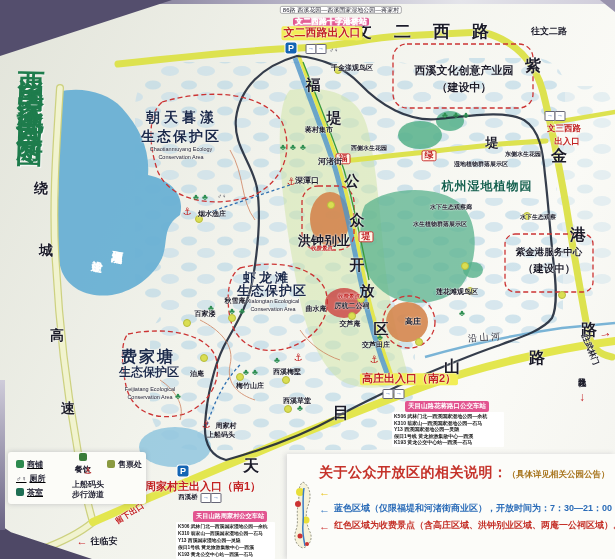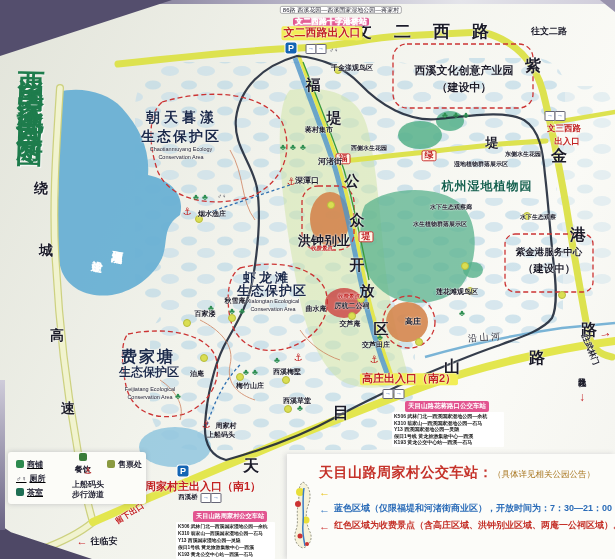--- a/index.html
+++ b/index.html
@@ -47,21 +47,21 @@
   #stationA{left:392px;top:394px;width:112px;}
   #stationA .bus-badge{font-size:6.5px;margin-left:13px;}
   #stationA .bus-line{font-size:5px;line-height:6.6px;}
   #stationB{left:176px;top:504px;width:99px;}
   #stationB .bus-badge{font-size:6.2px;margin-left:17px;}
   #stationB .bus-line{font-size:4.8px;line-height:7px;}
   .notice{position:absolute;left:287px;top:454px;width:328px;height:105px;z-index:9;
     background:#fcfcf9;box-shadow:-2px 0 5px rgba(90,90,110,.2);
     padding:9px 4px 4px 32px;box-sizing:border-box;}
   .notice-title{font-size:14px;font-weight:700;color:#c5322a;letter-spacing:.5px;white-space:nowrap;}
-  .notice-note{font-size:8.5px;color:#a8761f;font-weight:400;}
+  .notice-note{font-size:8.5px;color:#a8761f;font-weight:700;}
   .n-bullet{display:flex;align-items:center;gap:4px;margin-top:4px;font-size:9px;font-weight:700;white-space:nowrap;}
   .n-arrow{font-size:11px;font-weight:700;}
   .minimap{position:absolute;left:3px;top:25px;width:26px;height:72px;}
   .corner-tl{position:absolute;left:0;top:0;width:172px;height:56px;background:#544e6d;
     clip-path:polygon(0 0,100% 0,0 100%);z-index:12;}
   .edge-top{position:absolute;left:0;top:0;width:615px;height:4px;z-index:12;
     background:linear-gradient(90deg,#544e6d,#aaa6bc 40%,#e4e4ea 75%,#cfccda);}
   .corner-tr{position:absolute;right:0;top:0;width:15px;height:12px;background:#9a94ae;
     clip-path:polygon(100% 0,0 0,100% 100%);z-index:12;}
   .corner-bl{position:absolute;left:0;bottom:0;width:92px;height:34px;background:#4e4866;
@@ -352,21 +352,21 @@
     <svg class="minimap" viewBox="0 0 26 70">
       <path d="M13,2 C20,6 22,16 18,26 C15,34 16,44 20,52 C23,58 20,66 13,68 C6,66 3,58 6,50 C9,42 6,34 8,26 C10,16 7,6 13,2 Z" fill="#f6f2da" stroke="#998" stroke-width="1" stroke-dasharray="2 1.5"></path>
       <circle cx="10" cy="12" r="4" fill="#e8df3a"></circle>
       <circle cx="16" cy="40" r="3.5" fill="#e8df3a"></circle>
       <path d="M14,8 C12,20 14,32 13,44 C12,52 14,60 15,66" fill="none" stroke="#3b7cc4" stroke-width="1.5"></path>
       <circle cx="8" cy="24" r="3" fill="#cc3333"></circle>
       <circle cx="10" cy="56" r="2.5" fill="#cc3333"></circle>
       <circle cx="17" cy="64" r="2" fill="#cc3333"></circle>
     </svg>
     <div>
-      <span class="notice-title">天目山路周家村公交车站：</span><span class="notice-note">（具体详见相关公园公告）</span>
+      <span class="notice-title">关于公众开放区的相关说明：</span><span class="notice-note">（具体详见相关公园公告）</span>
     </div>
     <div id="notice-bullets">
         <div class="n-bullet">
           <span class="n-arrow" style="color: rgb(232, 194, 26);">←</span>
         </div>
         <div class="n-bullet">
           <span class="n-arrow" style="color: rgb(59, 124, 196);">←</span>
           <span style="color: rgb(43, 108, 184);">蓝色区域（仅限福堤和河渚街商业区），开放时间为：7：30—21：00</span>
         </div>
         <div class="n-bullet">

